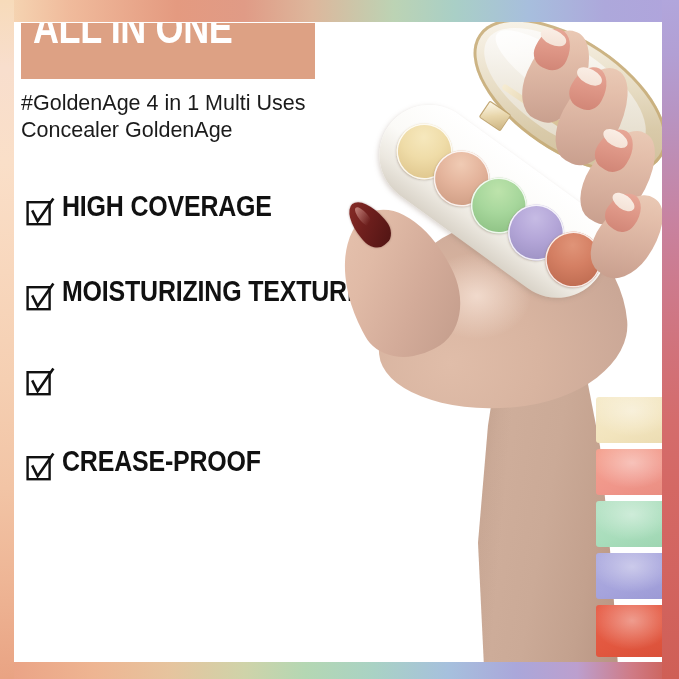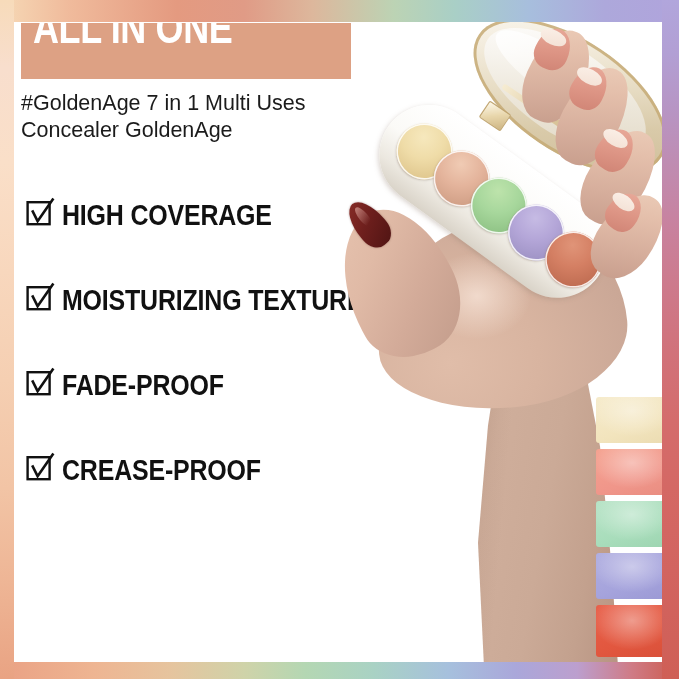--- a/index.html
+++ b/index.html
@@ -58,21 +58,21 @@
     left:14px; top:22px;
     width:648px; height:640px;
     background:#ffffff;
     overflow:hidden;
   }
 
   
   #headline-band {
     position:absolute;
     left:7px; top:1px;
-    width:330px; height:56px;
+    width:294px; height:56px;
     background:#dda184;
   }
   #headline-text {
     position:absolute;
     left:12px; top:50%;
     transform:translateY(-51%);
     color:#ffffff;
     font-weight:bold;
     font-size:45px;
     line-height:45px;
@@ -111,21 +111,21 @@
   .checkbox {
     position:absolute;
     left:12px; top:7px;
     width:29px; height:29px;
   }
   .checkbox svg { display:block; }
   .check-label {
     position:absolute;
     left:48px; top:0px;
     height:42px;
-    display:flex; align-items:flex-end;
+    display:flex; align-items:flex-start;
     color:#111111;
     font-weight:bold;
     font-size:29px;
     letter-spacing:-0.2px;
     white-space:nowrap;
     font-family:"Liberation Sans Narrow","Liberation Sans",sans-serif;
   }
   .check-label span {
     display:inline-block;
     transform:scaleX(0.86);
@@ -341,21 +341,21 @@
   <div class="edge" id="edge-left"></div>
   <div class="edge" id="edge-right"></div>
 
   <div id="card">
 
     <div id="headline-band">
       <div id="headline-text"><span id="headline-text-inner">ALL IN ONE</span></div>
     </div>
 
     <div id="subtitle">
-      <div>#GoldenAge 7 in 1 Multi Uses</div>
+      <div>#GoldenAge 4 in 1 Multi Uses</div>
       <div>Concealer GoldenAge</div>
     </div>
 
     <div id="checklist">
 
       <div class="check-row">
         <span class="checkbox">
           <svg width="29" height="29" viewBox="0 0 29 29">
             <rect x="1.6" y="5.2" width="22" height="22" fill="#fff" stroke="#111" stroke-width="2.4"></rect>
             <path d="M6.2 13.4 L11.6 24.2 L27.4 1.4" fill="none" stroke="#111" stroke-width="2.6" stroke-linecap="butt" stroke-linejoin="miter"></path>
@@ -378,23 +378,20 @@
           </span>
       </div>
 
       <div class="check-row">
         <span class="checkbox">
           <svg width="29" height="29" viewBox="0 0 29 29">
             <rect x="1.6" y="5.2" width="22" height="22" fill="#fff" stroke="#111" stroke-width="2.4"></rect>
             <path d="M6.2 13.4 L11.6 24.2 L27.4 1.4" fill="none" stroke="#111" stroke-width="2.6"></path>
           </svg>
         </span>
-        <span class="check-label">
-            <span>FADE-PROOF</span>
-          </span>
       </div>
 
       <div class="check-row">
         <span class="checkbox">
           <svg width="29" height="29" viewBox="0 0 29 29">
             <rect x="1.6" y="5.2" width="22" height="22" fill="#fff" stroke="#111" stroke-width="2.4"></rect>
             <path d="M6.2 13.4 L11.6 24.2 L27.4 1.4" fill="none" stroke="#111" stroke-width="2.6"></path>
           </svg>
         </span>
         <span class="check-label">

